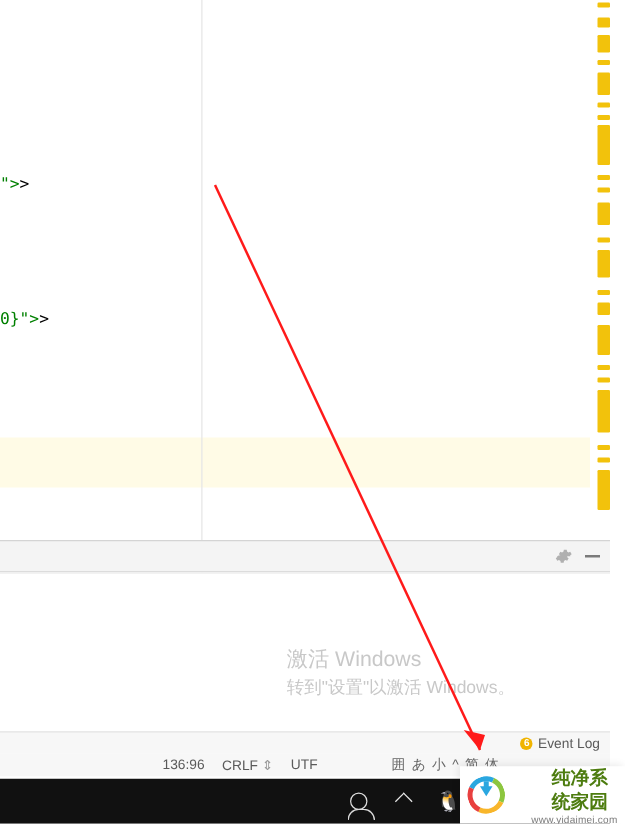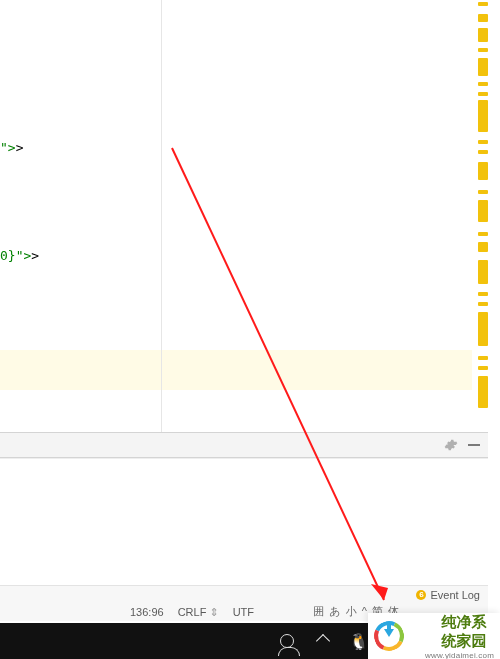--- a/index.html
+++ b/index.html
@@ -112,20 +112,24 @@
     <span class="gear">
       <svg viewBox="0 0 24 24" width="14" height="14" fill="#7a7a7a">
           <path d="M12 8a4 4 0 100 8 4 4 0 000-8zm9 4a7.9 7.9 0 00-.1-1.2l2-1.6-2-3.4-2.4 1a8 8 0 00-2-1.2l-.4-2.6h-4l-.4 2.6a8 8 0 00-2 1.2l-2.4-1-2 3.4 2 1.6A7.9 7.9 0 003 12c0 .4 0 .8.1 1.2l-2 1.6 2 3.4 2.4-1a8 8 0 002 1.2l.4 2.6h4l.4-2.6a8 8 0 002-1.2l2.4 1 2-3.4-2-1.6c.1-.4.1-.8.1-1.2z"></path>
         </svg>
     </span>
     <span class="minus"></span>
   </div>
 
   <div class="console"></div>
 
+  <div class="watermark">
+    <div class="t">激活 Windows</div>
+    <div><span>转到"设置"以激活</span> <span>Windows。</span></div>
+  </div>
 
   <div class="ide-status">
     <div class="event-log">
       <span class="bubble">6</span>
       <span>Event Log</span>
     </div>
   </div>
 
   <div class="ide-status2">
     <span>136:96</span>

